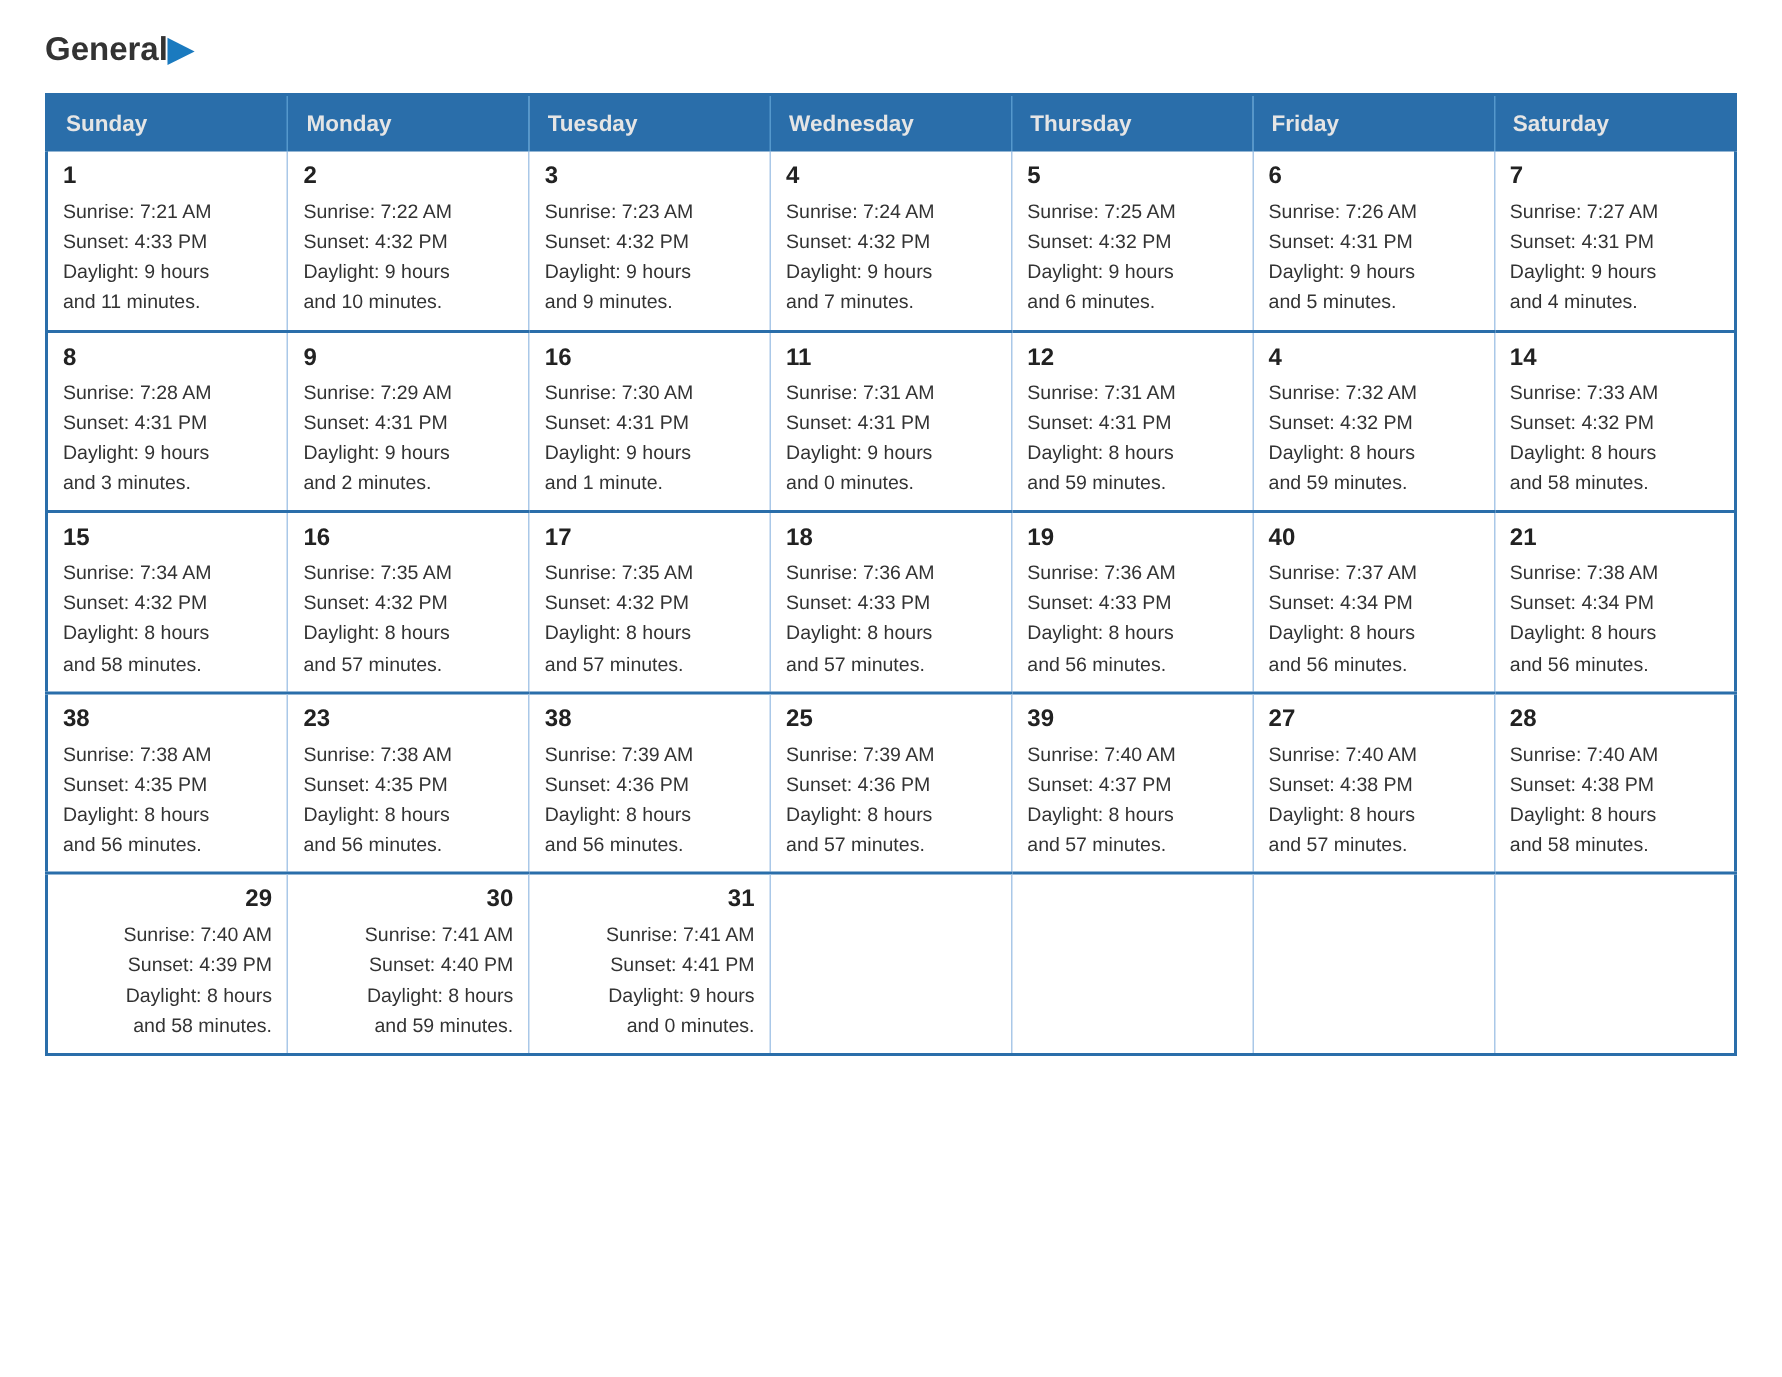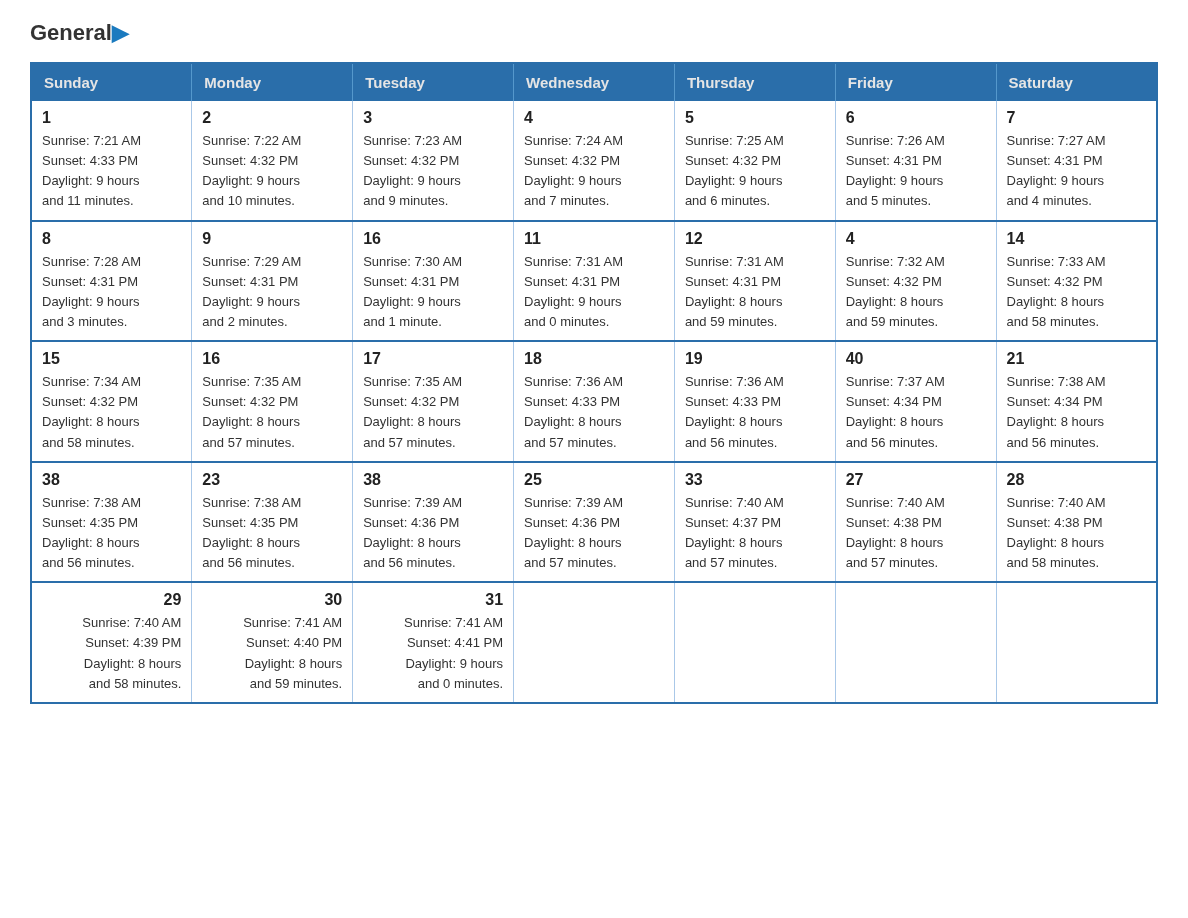--- a/index.html
+++ b/index.html
@@ -233,21 +233,21 @@
         </td>
         <td>
           <span class="day-number">38</span>
 <div class="day-info">Sunrise: 7:39 AM<br>Sunset: 4:36 PM<br>Daylight: 8 hours<br>and 56 minutes.</div>
         </td>
         <td>
           <span class="day-number">25</span>
 <div class="day-info">Sunrise: 7:39 AM<br>Sunset: 4:36 PM<br>Daylight: 8 hours<br>and 57 minutes.</div>
         </td>
         <td>
-          <span class="day-number">33</span>
+          <span class="day-number">39</span>
 <div class="day-info">Sunrise: 7:40 AM<br>Sunset: 4:37 PM<br>Daylight: 8 hours<br>and 57 minutes.</div>
         </td>
         <td>
           <span class="day-number">27</span>
 <div class="day-info">Sunrise: 7:40 AM<br>Sunset: 4:38 PM<br>Daylight: 8 hours<br>and 57 minutes.</div>
         </td>
         <td>
           <span class="day-number">28</span>
 <div class="day-info">Sunrise: 7:40 AM<br>Sunset: 4:38 PM<br>Daylight: 8 hours<br>and 58 minutes.</div>
         </td>

